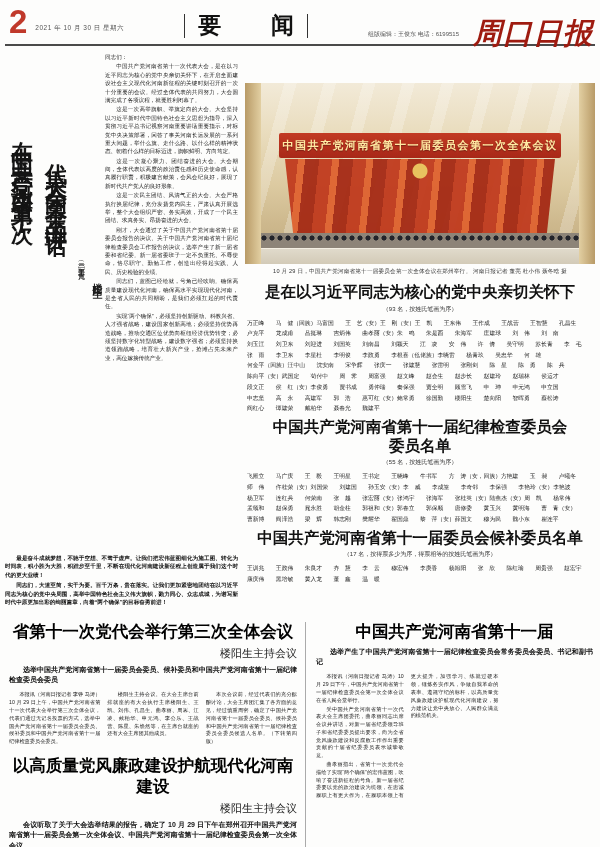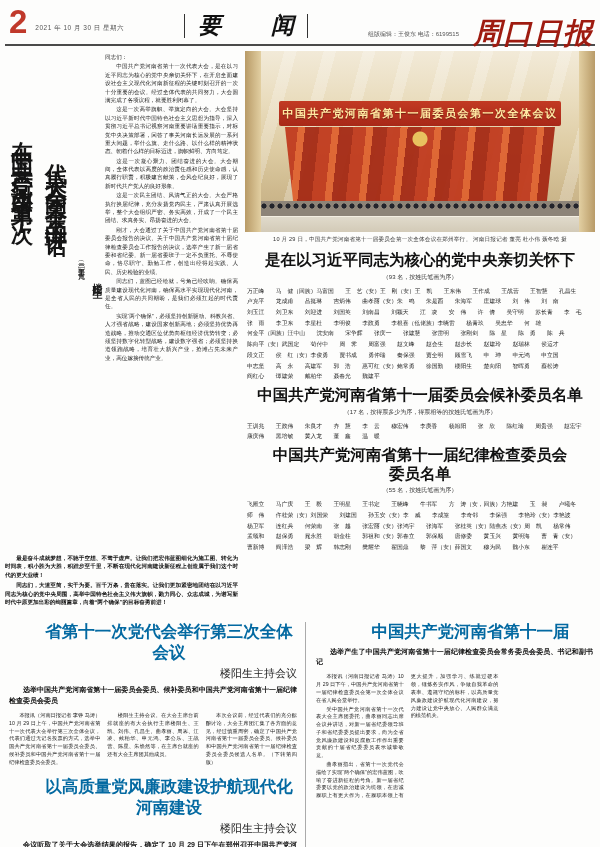--- a/index.html
+++ b/index.html
@@ -5,21 +5,21 @@
   * { margin:0; padding:0; box-sizing:border-box; }
   html,body { background:#fff; }
   body { font-family:"Liberation Sans","DejaVu Sans",sans-serif; color:#1c1c1c; }
   .page { position:relative; width:600px; height:847px; margin:0 auto; background:#fdfdfc; overflow:hidden; padding:6px 5px 0 5px; }
 
   
   header { display:flex; align-items:flex-start; justify-content:space-between; height:40px; border-bottom:2px solid #4a4a4a; padding:2px 2px 0 4px; }
   .h-left { display:flex; align-items:flex-end; gap:8px; }
   .pagenum { font-size:33px; font-weight:bold; color:#c0392b; line-height:.85; font-family:"Liberation Sans",sans-serif; }
   .h-date { font-size:6.5px; color:#555; padding-bottom:3px; letter-spacing:.5px; }
-  .h-center { display:flex; align-items:center; gap:13px; margin-top:2px;font-style:italic; }
+  .h-center { display:flex; align-items:center; gap:13px; margin-top:2px; }
   .vbar { width:1px; height:24px; background:#333; }
   .section-title { font-family:"Liberation Serif","DejaVu Serif",serif; font-size:23px; font-weight:bold; letter-spacing:22px; margin-right:-22px; color:#111; }
   .h-right { display:flex; align-items:center; gap:14px; padding-top:6px; }
   .editor-line { font-size:6px; color:#555; }
   .masthead { font-family:"DejaVu Serif","Liberation Serif",serif; font-style:italic; font-weight:900; font-size:29px; color:#9e1b10; letter-spacing:1px; }
 
   
   .upper { display:flex; gap:7px; margin-top:5px; height:563px; }
 
   
@@ -34,21 +34,21 @@
   .speech-body { flex:1; overflow:hidden; text-align:justify; font-size:5.6px; line-height:1.5; color:#222; padding-top:2px; }
   .speech-body p { text-indent:2em; margin-bottom:1px; }
   .speech-body p:first-child { text-indent:0; }
   .speech-close { margin-top:5px; overflow:hidden; flex:1; text-align:justify; font-size:5.6px; line-height:1.5; font-weight:bold; color:#111; }
   .speech-close p { text-indent:2em; margin-bottom:2px; }
 
   
   .right-col { flex:1; display:flex; flex-direction:column; }
 
   
-  .photo { position:relative; height:181px; background:linear-gradient(180deg,#f1e9d6 0%,#ead candy 0%); background:linear-gradient(180deg,#f2ead8 0%,#e9dcbd 28%,#ddcba2 55%,#cdb88d 78%,#bfa87c 100%); overflow:hidden; }
+  .photo { position:relative; height:181px; background:linear-gradient(180deg,#f1e9d6 0%,#ead candy 0%); background:linear-gradient(180deg,#f2ead8 0%,#e9dcbd 28%,#ddcba2 55%,#cdb88d 78%,#bfa87c 100%); overflow:hidden;margin-top:32px; }
   .photo .streaks { position:absolute; inset:0; background:repeating-linear-gradient(105deg, rgba(255,255,255,.30) 0 12px, rgba(255,255,255,0) 12px 38px); opacity:.8; }
   .side-wall { position:absolute; top:0; bottom:0; width:16px; background:linear-gradient(90deg,#b89a66,#e2cfa2); }
   .side-wall.left { left:0; }
   .side-wall.right { right:0; transform:scaleX(-1); }
   .banner { position:absolute; top:50px; left:34px; right:34px; height:25px; background:linear-gradient(180deg,#c23a23,#a82818); display:flex; align-items:center; justify-content:center; font-size:11px; font-weight:bold; color:#ffe9a2; letter-spacing:1.5px; text-shadow:0 1px 1px rgba(0,0,0,.35); border-radius:2px; }
   .flags { position:absolute; top:76px; left:40px; right:40px; height:74px;
     background:
       radial-gradient(circle at 50% 12px, #e8c15a 0 7px, rgba(0,0,0,0) 8px),
       repeating-linear-gradient(96deg, #c03a1e 0 13px, #df6330 13px 20px, #a52a15 20px 34px);
     clip-path:polygon(0 0,100% 0,97% 100%,3% 100%);
@@ -66,21 +66,21 @@
   .list-sec { margin-top:4px; }
   .list-title { font-family:"Liberation Serif","DejaVu Serif",serif; font-size:15.5px; font-weight:bold; text-align:center; color:#111; line-height:1.2; }
   .list-note { font-size:6px; color:#333; text-align:center; margin-top:3px; }
   .names { display:flex; flex-wrap:wrap; margin-top:4px; padding:0 2px; }
   .names span { flex:0 0 8.333%; font-size:5.8px; line-height:1.85; white-space:nowrap; color:#222; overflow:visible; }
 
   
   .lower { display:flex; margin-top:8px; height:230px; }
   .low-left { width:300px; flex:0 0 300px; padding:0 8px 0 4px; }
   .low-right { flex:1; border-left:1px solid #aaa; padding:0 2px 0 10px; }
-  .headline { font-family:"Liberation Serif","DejaVu Serif",serif; font-size:16.5px; font-weight:bold; text-align:center; color:#0369a1; line-height:1.25;margin-left:32px; }
+  .headline { font-family:"Liberation Serif","DejaVu Serif",serif; font-size:16.5px; font-weight:bold; text-align:center; color:#000000; line-height:1.25; }
   .subhead { font-size:11px; text-align:right; margin-top:3px; color:#222; }
   .deck { font-size:7px; font-weight:bold; text-align:justify; text-indent:2em; line-height:1.55; margin-top:4px; color:#111; }
   .cols { margin-top:5px; font-size:5.2px; line-height:1.5; text-align:justify; color:#222; column-gap:7px; column-fill:auto; overflow:hidden; }
   .cols p { text-indent:2em; margin-bottom:1px; }
   .cols3 { column-count:3; }
   .art-plenary .cols { height:56px; }
   .art-presidium { margin-top:9px; }
   .art-cdi .cols { height:128px; }
 </style>
 </head>
@@ -240,44 +240,20 @@
             <span>蔡松涛</span>
             <span>阎红心</span>
             <span>谭建荣</span>
             <span>戴柏华</span>
             <span>聂春光</span>
             <span>魏建平</span>
           </div>
       </div>
 
       <div class="list-sec">
-        <h2 class="list-title">中国共产党河南省第十一届委员会候补委员名单</h2>
-        <div class="list-note">（17 名，按得票多少为序，得票相等的按姓氏笔画为序）</div>
-        <div class="names">
-            <span>王训兆</span>
-            <span>王政伟</span>
-            <span>朱良才</span>
-            <span>齐　慧</span>
-            <span>李　云</span>
-            <span>穆宏伟</span>
-            <span>李庚香</span>
-            <span>杨旭阳</span>
-            <span>张　欣</span>
-            <span>陈红瑜</span>
-            <span>周贵强</span>
-            <span>赵宏宇</span>
-            <span>康庆伟</span>
-            <span>黑培敏</span>
-            <span>黄入龙</span>
-            <span>董　鑫</span>
-            <span>温　暖</span>
-          </div>
-      </div>
-
-      <div class="list-sec">
         <h2 class="list-title">
           <span>中国共产党河南省第十一届纪律检查委员会</span><br>
           <span>委员名单</span>
         </h2>
         <div class="list-note">（55 名，按姓氏笔画为序）</div>
         <div class="names">
             <span>飞殿立</span>
             <span>马广庆</span>
             <span>王　毅</span>
             <span>王明星</span>
@@ -328,20 +304,44 @@
             <span>樊耀华</span>
             <span>翟国鼎</span>
             <span>黎　萍（女）</span>
             <span>薛国文</span>
             <span>穆为民</span>
             <span>魏小东</span>
             <span>瞿连平</span>
           </div>
       </div>
 
+      <div class="list-sec">
+        <h2 class="list-title">中国共产党河南省第十一届委员会候补委员名单</h2>
+        <div class="list-note">（17 名，按得票多少为序，得票相等的按姓氏笔画为序）</div>
+        <div class="names">
+            <span>王训兆</span>
+            <span>王政伟</span>
+            <span>朱良才</span>
+            <span>齐　慧</span>
+            <span>李　云</span>
+            <span>穆宏伟</span>
+            <span>李庚香</span>
+            <span>杨旭阳</span>
+            <span>张　欣</span>
+            <span>陈红瑜</span>
+            <span>周贵强</span>
+            <span>赵宏宇</span>
+            <span>康庆伟</span>
+            <span>黑培敏</span>
+            <span>黄入龙</span>
+            <span>董　鑫</span>
+            <span>温　暖</span>
+          </div>
+      </div>
+
     </section>
   </main>
 
   <footer class="lower">
 
     <div class="low-left">
       <article class="art-plenary">
         <h3 class="headline">省第十一次党代会举行第三次全体会议</h3>
         <div class="subhead">楼阳生主持会议</div>
         <p class="deck">选举中国共产党河南省第十一届委员会委员、候补委员和中国共产党河南省第十一届纪律检查委员会委员</p>

